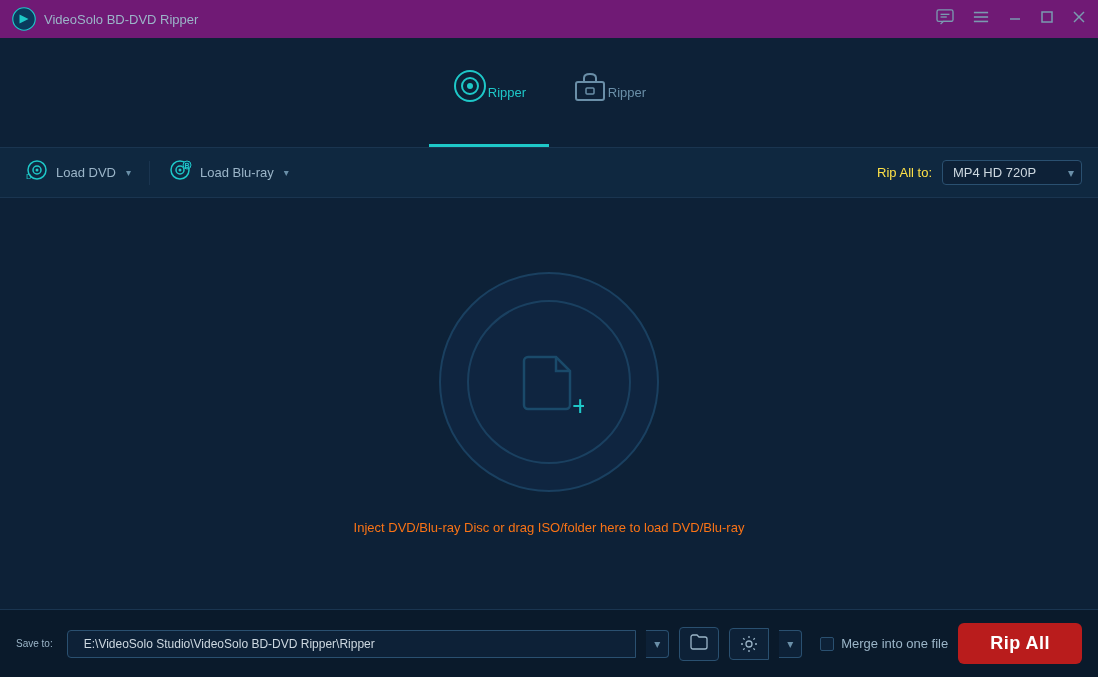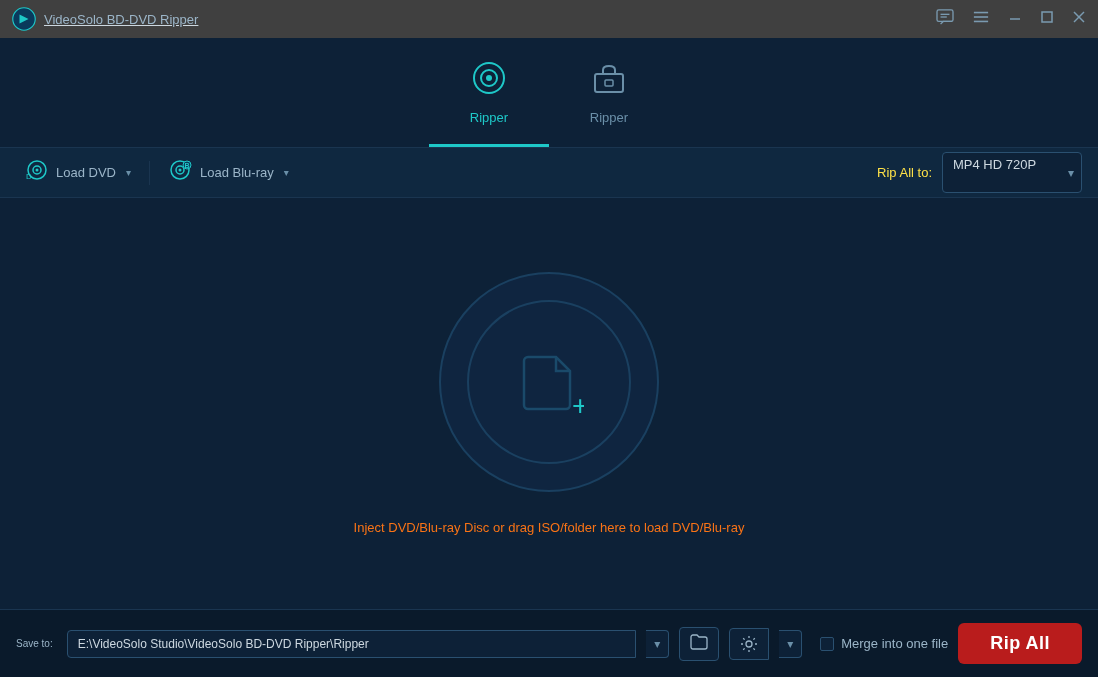--- a/index.html
+++ b/index.html
@@ -11,24 +11,23 @@
       color: #cdd8e0;
       overflow: hidden;
       user-select: none;
     }
 
     
     #titlebar {
       display: flex;
       align-items: center;
       justify-content: space-between;
-      background: #404040;
+      background: #701a75;
       height: 38px;
       padding: 3px 12px;
-      text-decoration: underline;
     }
     #titlebar-left {
       display: flex;
       align-items: center;
       gap: 8px;
     }
     #app-logo {
       width: 24px;
       height: 24px;
     }
@@ -52,21 +51,21 @@
       display: flex;
       justify-content: center;
       background: #0d2137;
       border-bottom: 1px solid #1a3550;
       height: 110px;
       align-items: flex-end;
       gap: 0;
     }
     .nav-tab {
       display: flex;
-      flex-direction: column;
+      flex-direction: row;
       align-items: center;
       justify-content: center;
       width: 120px;
       height: 100px;
       cursor: pointer;
       color: #6a8fa8;
       border-bottom: 3px solid transparent;
       padding-bottom: 6px;
       transition: color 0.2s;
     }
@@ -126,21 +125,21 @@
     }
     #rip-all-to-label {
       font-size: 13px;
       color: #fde047;
     }
     #rip-all-to-select {
       background: #0d2137;
       border: 1px solid #2a5070;
       color: #cdd8e0;
       font-size: 13px;
-      padding: 4px 30px 20px 10px;
+      padding: 4px 30px 4px 10px;
       border-radius: 4px;
       appearance: none;
       -webkit-appearance: none;
       cursor: pointer;
       width: 140px;
     }
     .select-wrapper {
       position: relative;
     }
     .select-wrapper::after {
@@ -213,21 +212,21 @@
       font-size: 10px;
       color: #9bb5c8;
       white-space: nowrap;
       margin-right: 4px;
     }
     #save-path-input {
       background: #0d2137;
       border: 1px solid #2a5070;
       color: #cdd8e0;
       font-size: 12px;
-      padding: 6px 10px;
+      padding: 6px 16px;
       border-radius: 4px 0 0 4px;
       flex: 1;
       outline: none;
     }
     .save-path-dropdown {
       background: #0d2137;
       border: 1px solid #2a5070;
       border-left: none;
       color: #6a8fa8;
       padding: 6px 8px;

